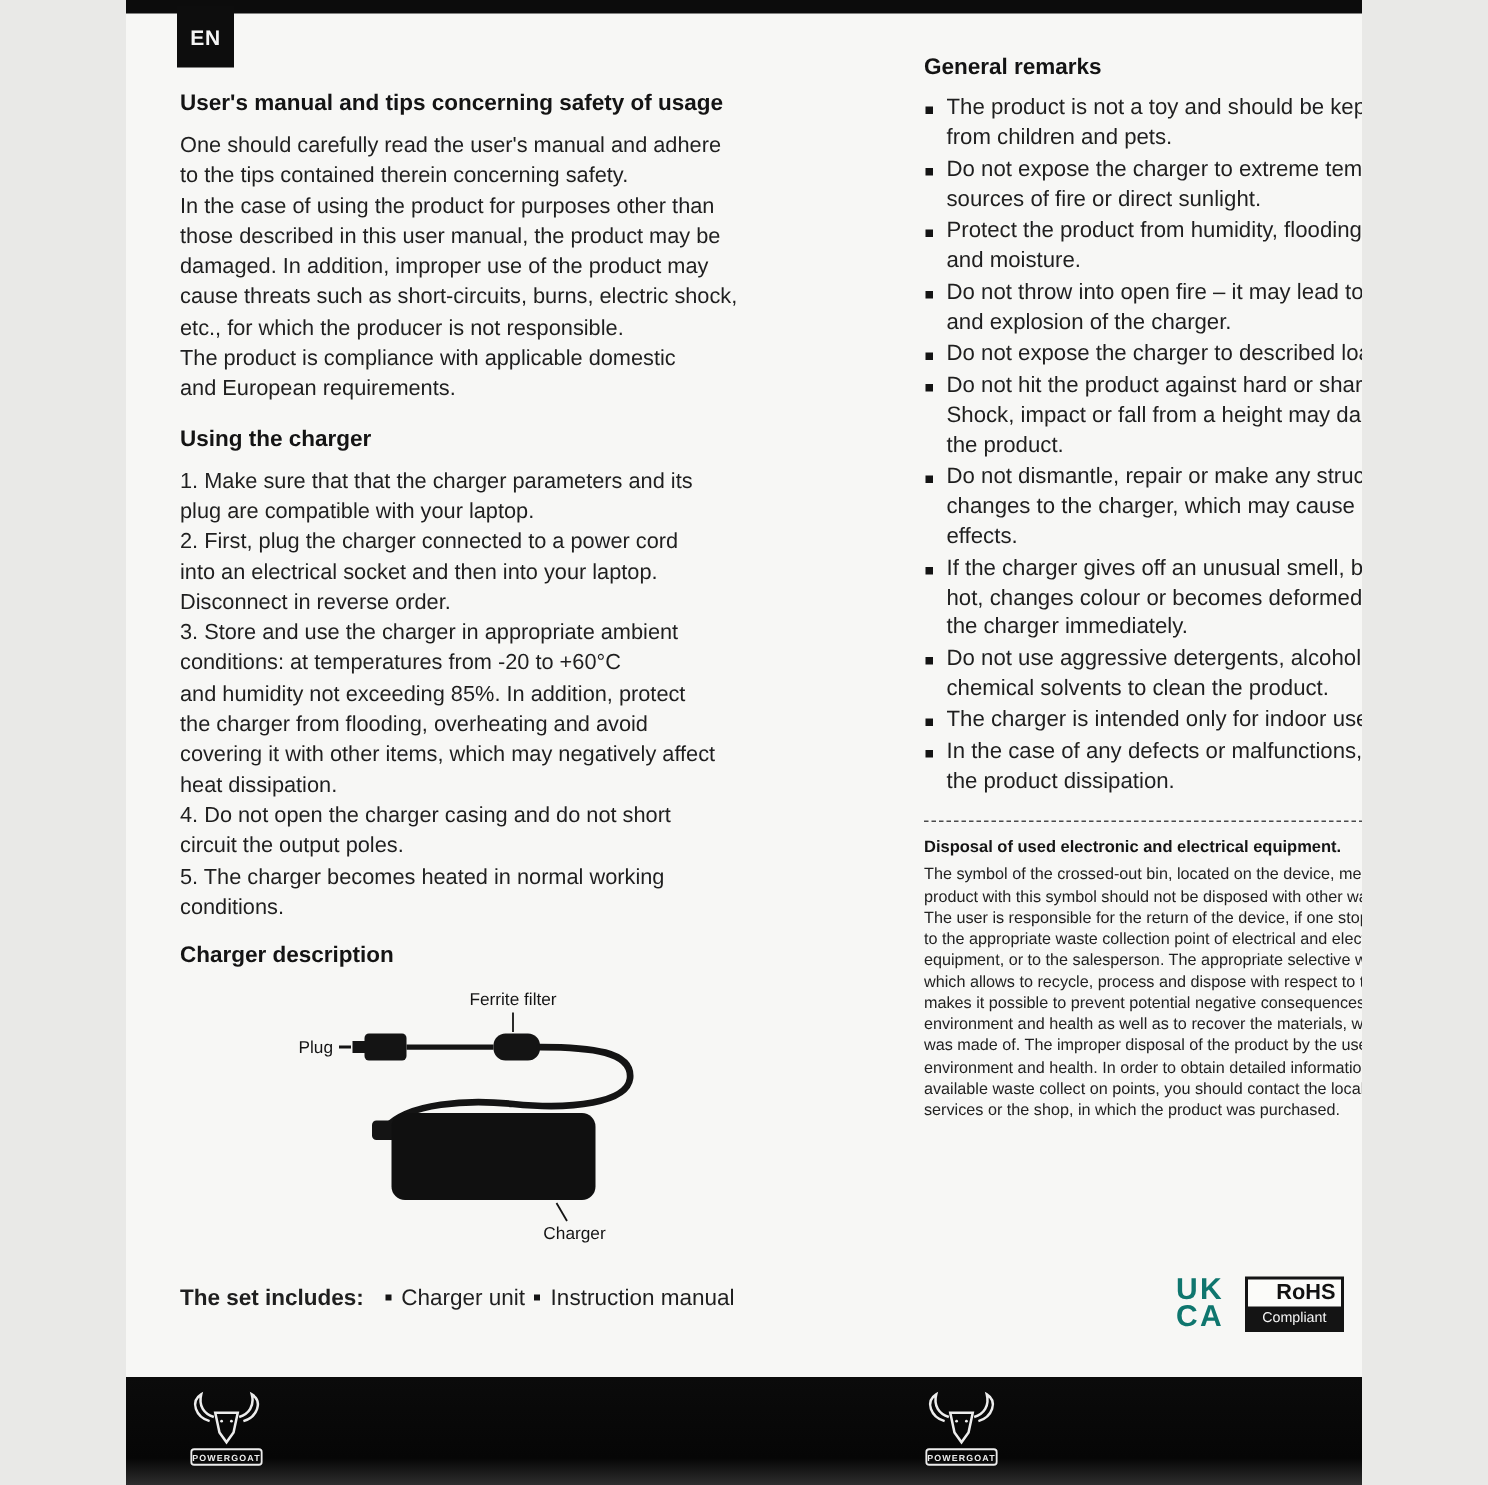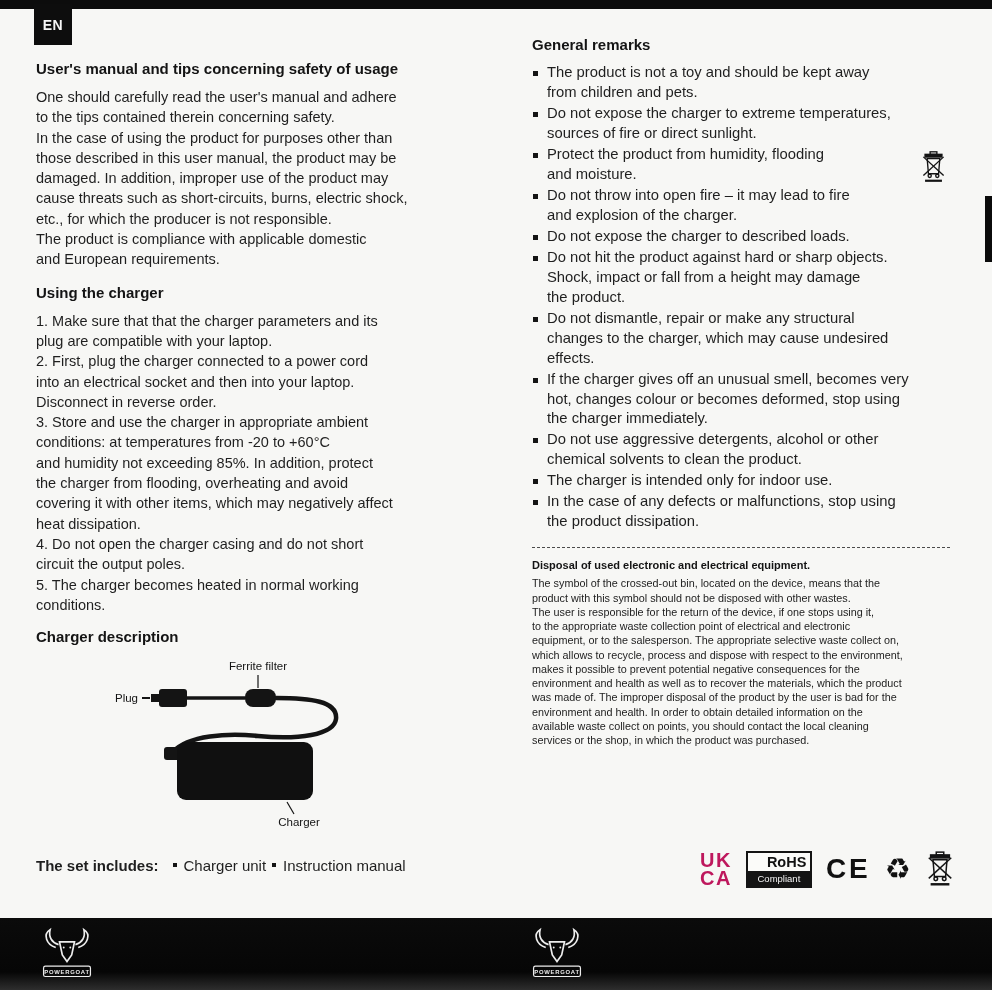--- a/index.html
+++ b/index.html
@@ -1,16 +1,16 @@
 <!DOCTYPE html>
 <html><head>
 <meta charset="utf-8">
 <style>
   html,body{margin:0;padding:0;background:#e9e9e7;}
-  .page{position:relative;width:992px;height:990px;background:#f7f7f5;overflow:hidden;
+  .page{position:relative;width:824px;height:990px;background:#f7f7f5;overflow:hidden;
         font-family:"Liberation Sans",sans-serif;color:#1f1f1f;margin:0 auto;}
   .top-bar{position:absolute;left:0;top:0;width:992px;height:9px;background:#0c0c0c;}
   .en-badge{position:absolute;left:34px;top:4px;width:38px;height:41px;background:#0d0d0d;
             color:#f5f5f5;display:flex;align-items:center;justify-content:center;
             font-weight:bold;font-size:14px;letter-spacing:.5px;}
   .edge-mark{position:absolute;left:985px;top:196px;width:7px;height:66px;background:#0b0b0b;}
 
   .col{position:absolute;}
   .col-left{left:36px;top:60px;width:445px;}
   .col-right{left:532px;top:36px;width:430px;}
@@ -30,21 +30,21 @@
   .smallbody{font-size:10.8px;line-height:1.32;margin:0;color:#222;width:424px;}
 
   .diagram{margin-top:6px;}
 
   .set-line{position:absolute;left:36px;top:857px;font-size:15px;display:flex;align-items:center;}
   .set-line .b{font-weight:700;margin-right:8px;}
   .set-line .isq{display:inline-block;width:4px;height:4px;background:#141414;margin:0 7px 2px 6px;}
 
   .marks{position:absolute;left:700px;top:845px;height:48px;display:flex;align-items:center;gap:14px;}
   .ukca{display:flex;flex-direction:column;font-weight:700;font-size:20px;line-height:.92;
-        letter-spacing:1.5px;color:#be185d;}
+        letter-spacing:1.5px;color:#0f766e;}
   .rohs{border:2px solid #141414;width:62px;text-align:center;background:#fbfbf9;}
   .rohs-t{font-size:14.5px;font-weight:700;padding:1px 19px;color:#111;}
   .rohs-b{background:#141414;color:#f5f5f5;font-size:9.5px;padding:2px 0;}
   .ce{font-size:28px;font-weight:700;letter-spacing:3px;color:#111;}
   .recycle{font-size:29px;line-height:1;color:#111;font-family:"DejaVu Sans",sans-serif;}
 
   .weee-top{position:absolute;left:920px;top:150px;}
 
   .footer{position:absolute;left:0;top:918px;width:992px;height:72px;
           background:linear-gradient(180deg,#0b0b0b 0%,#060606 75%,#2e2e2e 100%);}

